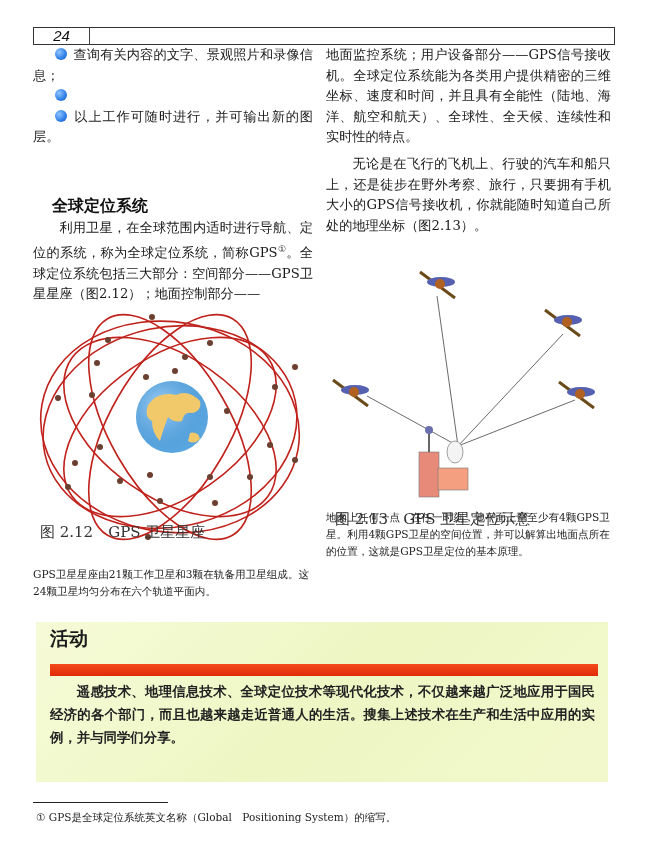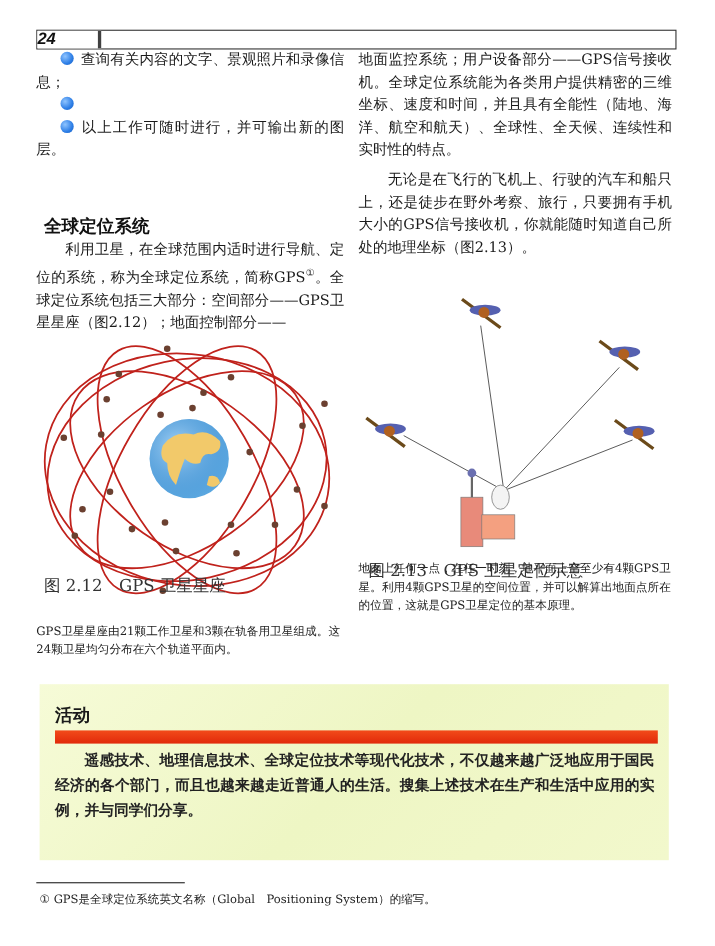--- a/index.html
+++ b/index.html
@@ -5,66 +5,66 @@
   html, body { margin: 0; padding: 0; }
   body {
     width: 650px; height: 860px; background: #ffffff; position: relative; overflow: hidden;
     font-family: "DejaVu Serif", "Liberation Serif", serif; color: #1a1a1a;
   }
   .header {
     position: absolute; left: 33px; top: 27px; width: 580px; height: 16px;
     border: 1px solid #333; display: flex;
   }
   .page-num {
-    width: 55px; background: #fff; border-right: 3px solid #404040;
-    font-family: "Liberation Sans", sans-serif; font-weight: bold; font-style: italic;
-    font-size: 15px; line-height: 16px; text-align: left; color: #111;
+    width: 55px; background: #fff; border-right: 1px solid #404040;
+    font-family: "Liberation Sans", sans-serif; font-weight: normal; font-style: italic;
+    font-size: 15px; line-height: 16px; text-align: center; color: #111;
   }
   .header-band {
     flex: 1; background: linear-gradient(90deg, #f4e89a 0%, #efdf80 50%, #e8d56a 100%);
     text-align: right; padding-right: 6px;
     font-family: "DejaVu Sans", sans-serif; font-weight: bold; font-size: 12.5px; line-height: 16px; color: #222;
   }
   .header-band .unit { margin-right: 14px; }
 
   .col { position: absolute; font-size: 13.2px; line-height: 20.6px; }
   .col-left { left: 33px; top: 45px; width: 280px; }
   .col-right { left: 326px; top: 45px; width: 285px; }
   p { margin: 0; text-align: justify; }
   .indent { text-indent: 2em; }
   .bullet-line { text-indent: 1.7em; }
   .dot {
     display: inline-block; width: 12px; height: 12px; border-radius: 50%;
     background: radial-gradient(circle at 35% 35%, #8fc4ff, #2d7ee6 60%, #1a5fc0);
     vertical-align: -1px; margin-right: 6px; text-indent: 0;
   }
   .section-title {
-    position: absolute; left: 40px; top: 196px;
+    position: absolute; left: 52px; top: 196px;
     font-family: Liberation Serif, serif; font-weight: bold; font-size: 16px; color: #111;
   }
   .col-left2 { left: 33px; top: 218px; width: 280px; }
   sup { font-size: 9px; }
 
   .fig1 { position: absolute; left: 30px; top: 305px; width: 280px; height: 245px; }
   .fig2 { position: absolute; left: 325px; top: 250px; width: 300px; height: 260px; }
 
   .caption { position: absolute; font-size: 15px; color: #333; text-align: left; }
   .cap1 { left: 40px; top: 523px; width: 270px; }
   .cap2 { left: 335px; top: 510px; width: 270px; }
   .note { position: absolute; font-size: 10.6px; line-height: 17px; color: #222; font-family: "DejaVu Serif", serif; }
   .note1 { left: 33px; top: 566px; width: 280px; }
   .note2 { left: 326px; top: 509px; width: 285px; }
 
   .activity {
     position: absolute; left: 36px; top: 622px; width: 572px; height: 160px;
     background: linear-gradient(135deg, #f6fbd7 0%, #eef6c4 50%, #f2f8cc 100%);
   }
   .activity-title {
-    position: absolute; left: 14px; top: 18px;
-    font-family: "DejaVu Sans", sans-serif; font-weight: bold; font-size: 16px; color: #1a1a1a;
+    position: absolute; left: 14px; top: 4px;
+    font-family: "DejaVu Sans", sans-serif; font-weight: bold; font-size: 19px; color: #1a1a1a;
   }
   .activity-bar {
     position: absolute; left: 14px; top: 42px; width: 548px; height: 12px;
     background: linear-gradient(180deg, #f24b1a, #e12a0a);
   }
   .activity-text {
     position: absolute; left: 14px; top: 58px; width: 545px;
     font-size: 13.4px; line-height: 23px; color: #222; font-weight: bold;
   }
   .fn-rule { position: absolute; left: 33px; top: 802px; width: 135px; height: 1px; background: #222; }

